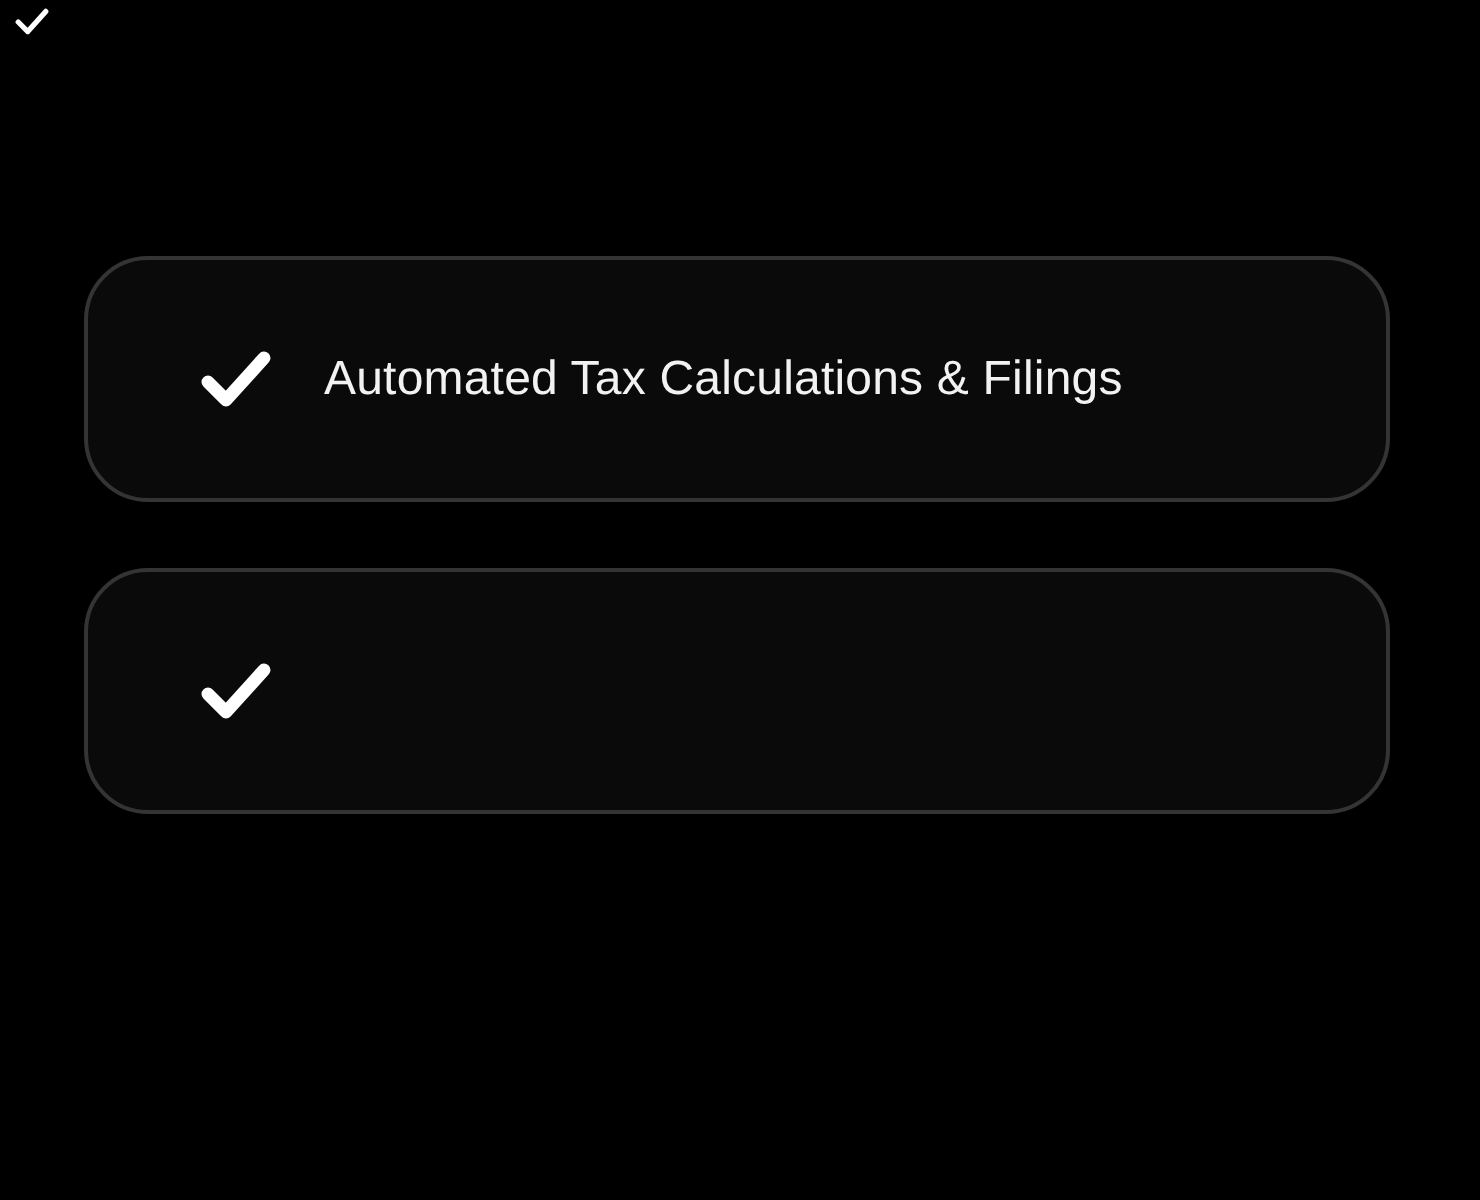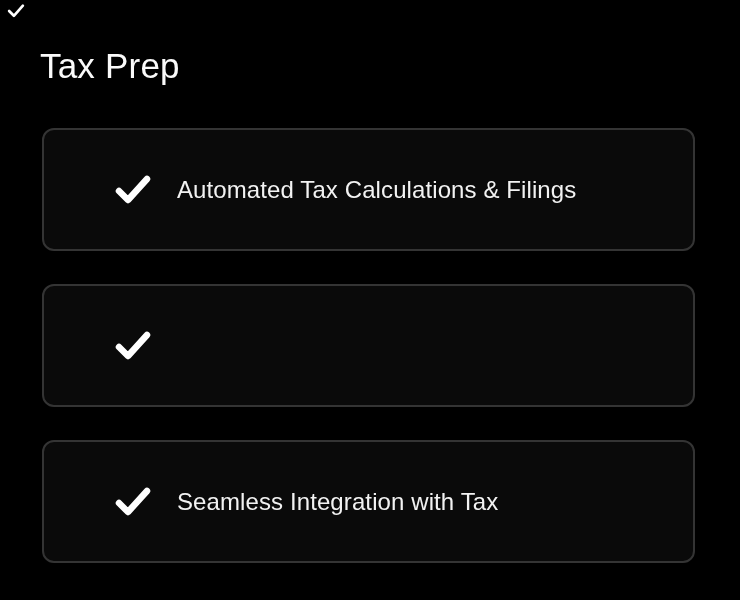--- a/index.html
+++ b/index.html
@@ -39,24 +39,24 @@
     display: flex;
     flex-direction: column;
     gap: 33px;
   }
   .feature-card {
     box-sizing: border-box;
     height: 123px;
     width: 100%;
     background: #0a0a0a;
     border: 2px solid #343434;
-    border-radius: 12px;
+    border-radius: 32px;
     display: flex;
     align-items: center;
-    padding-left: 71px;
+    padding-left: 56px;
   }
   .check-icon {
     width: 36px;
     height: 30px;
     flex: 0 0 auto;
   }
   .feature-label {
     margin-left: 26px;
     font-size: 24px;
     font-weight: 400;
@@ -67,38 +67,31 @@
 </style>
 </head>
 <body>
 
 <div class="screen">
 
   <svg class="corner-mark" viewBox="0 0 34 28" aria-hidden="true">
     <path d="M4 14 L13 23 L30 4" fill="none" stroke="#ffffff" stroke-width="5" stroke-linecap="round" stroke-linejoin="round"></path>
   </svg>
 
-  <div class="page-title">Tax Prep</div>
 
   <div class="card-stack">
 
     <div class="feature-card">
       <svg class="check-icon" viewBox="0 0 36 30" aria-hidden="true">
         <path d="M4 16 L13 25 L32 4" fill="none" stroke="#ffffff" stroke-width="6.5" stroke-linecap="round" stroke-linejoin="round"></path>
       </svg>
       <span class="feature-label">Automated Tax Calculations &amp; Filings</span>
     </div>
 
     <div class="feature-card">
       <svg class="check-icon" viewBox="0 0 36 30" aria-hidden="true">
         <path d="M4 16 L13 25 L32 4" fill="none" stroke="#ffffff" stroke-width="6.5" stroke-linecap="round" stroke-linejoin="round"></path>
       </svg>
     </div>
 
-    <div class="feature-card">
-      <svg class="check-icon" viewBox="0 0 36 30" aria-hidden="true">
-        <path d="M4 16 L13 25 L32 4" fill="none" stroke="#ffffff" stroke-width="6.5" stroke-linecap="round" stroke-linejoin="round"></path>
-      </svg>
-      <span class="feature-label">Seamless Integration with Tax</span>
-    </div>
 
   </div>
 </div>
 
 </body></html>

